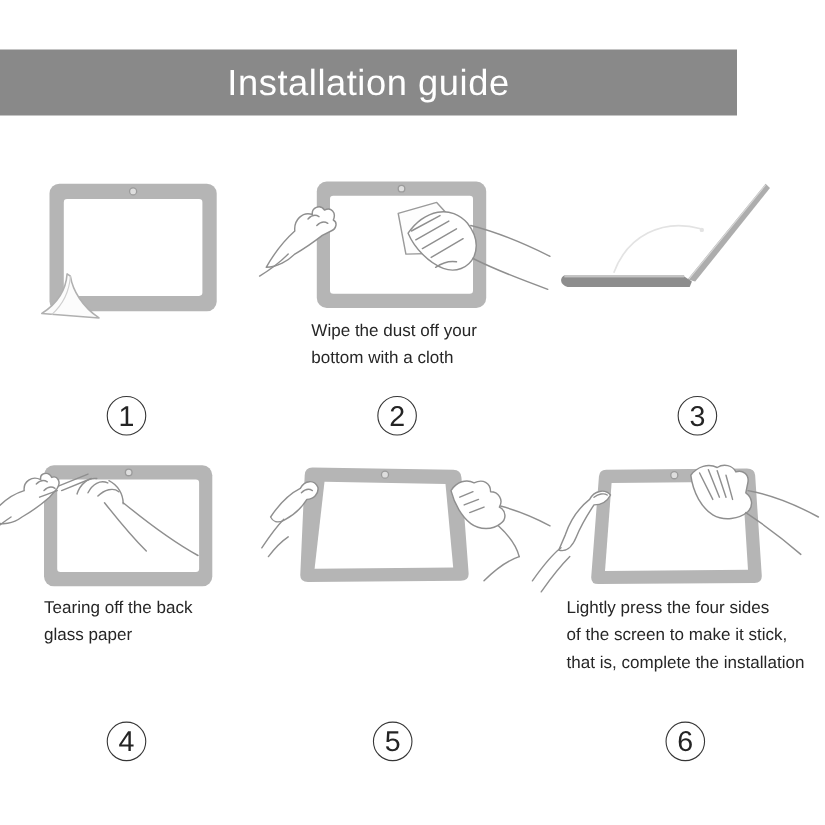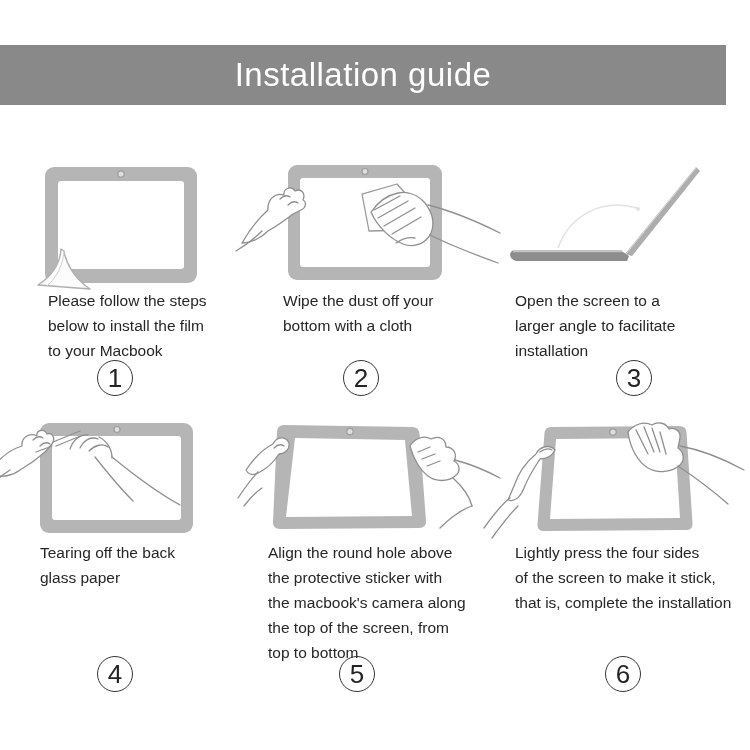--- a/index.html
+++ b/index.html
@@ -1,18 +1,18 @@
 <!DOCTYPE html>
 <html><head>
 <meta charset="utf-8">
 <style>
   html,body{margin:0;padding:0;background:#fff;}
   .page{position:relative;width:750px;height:750px;background:#ffffff;overflow:hidden;
         font-family:"Liberation Sans", sans-serif;}
-  .header-bar{position:absolute;left:0;top:45px;width:726px;height:60px;background:#898989;
+  .header-bar{position:absolute;left:0;top:45px;width:670px;height:60px;background:#898989;
         display:flex;align-items:center;justify-content:center;}
   .header-bar h1{margin:0;color:#ffffff;font-size:33px;font-weight:400;letter-spacing:.5px;}
   .cell{position:absolute;width:250px;}
   .cell.r1{top:155px;height:265px;}
   .cell.r2{top:408px;height:330px;}
   #cell1{left:0;} #cell2{left:250px;} #cell3{left:500px;}
   #cell4{left:0;} #cell5{left:250px;} #cell6{left:500px;}
   .illu{position:relative;height:133px;}
   .r2 .illu{height:132px;}
   .illu svg{position:absolute;left:0;top:0;overflow:visible;display:block;}
@@ -36,23 +36,20 @@
   <div class="cell r1" id="cell1">
     <div class="illu">
       <svg width="250" height="140" viewBox="0 0 250 140">
         <rect x="45" y="12" width="152" height="116" rx="9" fill="#b5b5b5"></rect>
         <rect x="58" y="26" width="126" height="88" rx="3" fill="#ffffff"></rect>
         <circle class="cam" cx="121" cy="19" r="3.2"></circle>
         <path d="M61,94 C60,108 52,121 38,130 L90,134 C75,124 66,109 64,96 Z" fill="#fcfcfc" stroke="#b0b0b0" stroke-width="1.4" stroke-linejoin="round"></path>
         <path d="M64,96 C63,110 57,122 47,131" fill="none" stroke="#cfcfcf" stroke-width="1"></path>
       </svg>
     </div>
-    <p class="caption" style="margin-left:48px">Please follow the steps
-below to install the film
-to your Macbook</p>
     <div class="num" style="left:97px;top:205px">1</div>
   </div>
 
   <div class="cell r1" id="cell2">
     <div class="illu">
       <svg width="250" height="140" viewBox="0 0 250 140">
         <rect x="38" y="10" width="154" height="115" rx="9" fill="#b5b5b5"></rect>
         <rect x="50" y="23" width="130" height="89" rx="3" fill="#ffffff"></rect>
         <circle class="cam" cx="115" cy="16.5" r="3"></circle>
         <path class="hand" d="M-8,88 C0,74 9,63 18,55 C17,45 25,37 34,40 C33,34 41,30 45,36 C51,33 56,38 53,45 C57,47 56,53 51,55 L43,59 C34,66 25,72 18,76 C12,82 2,88 -8,88 Z"></path>
@@ -75,23 +72,20 @@
     <div class="illu">
       <svg width="250" height="140" viewBox="0 0 250 140">
         <path d="M58,93 C70,60 102,43 137,53" fill="none" stroke="#e3e3e3" stroke-width="1.5"></path>
         <circle cx="138" cy="54" r="2" fill="#e3e3e3"></circle>
         <polygon points="125,99 196,12 200,16 132,101" fill="#adadad"></polygon>
         <line x1="196" y1="13" x2="126" y2="99" stroke="#d8d8d8" stroke-width="1"></line>
         <path d="M14,95 L120,95 L129,101 L127,106 L16,106 C9,104 8,97 14,95 Z" fill="#8d8d8d"></path>
         <rect x="13" y="95" width="109" height="2.2" fill="#c4c4c4"></rect>
       </svg>
     </div>
-    <p class="caption" style="margin-left:15px">Open the screen to a
-larger angle to facilitate
-installation</p>
     <div class="num" style="left:116px;top:205px">3</div>
   </div>
 
   <div class="cell r2" id="cell4">
     <div class="illu">
       <svg width="250" height="170" viewBox="0 0 250 170">
         <rect x="40" y="15" width="153" height="110" rx="9" fill="#b5b5b5"></rect>
         <rect x="52" y="28" width="129" height="84" rx="3" fill="#ffffff"></rect>
         <circle class="cam" cx="117" cy="21.5" r="3"></circle>
         <path class="sline" d="M53,34 L80,23 M56,38 L83,27"></path>
@@ -120,25 +114,20 @@
         <path class="sline" d="M24,40 C27,37 31,36 34,38"></path>
         <path class="sline" d="M-12,90 C-4,78 2,70 8,64"></path>
         <path class="sline" d="M-6,98 C0,90 6,84 12,80"></path>
         <path class="hand" d="M160,38 C165,30 174,27 181,31 C189,27 196,31 196,39 C203,39 208,46 204,53 C210,56 211,64 205,68 C198,74 186,74 178,68 C170,62 163,50 160,38 Z"></path>
         <path class="sline" d="M168,44 L180,39 M172,51 L185,46 M177,58 L190,53"></path>
         <path class="sline" d="M205,52 C220,56 235,62 250,70"></path>
         <path class="sline" d="M203,70 C214,80 220,90 222,98"></path>
         <path class="sline" d="M190,120 C200,110 210,102 222,98"></path>
       </svg>
     </div>
-    <p class="caption" style="margin-left:18px">Align the round hole above
-the protective sticker with
-the macbook's camera along
-the top of the screen, from
-top to bottom</p>
     <div class="num" style="left:89px;top:248px">5</div>
   </div>
 
   <div class="cell r2" id="cell6">
     <div class="illu">
       <svg width="250" height="170" viewBox="0 0 250 170">
         <path d="M51,19 L179,18 Q186,18 186.5,24 L192.5,115 Q193,122 186,122 L44,123 Q37,123 37.5,116 L44.5,25 Q45,19 51,19 Z" fill="#b5b5b5"></path>
         <path d="M56,31 L175,30 L180,110 L50,111 Z" fill="#ffffff"></path>
         <circle class="cam" cx="113" cy="24" r="3.2"></circle>
         <path class="hand" d="M128,24 C134,16 144,13 152,17 C158,13 166,15 169,21 C175,19 181,23 180,30 L178,40 C184,44 185,52 180,57 C172,64 158,66 148,60 C138,54 130,40 128,24 Z"></path>

